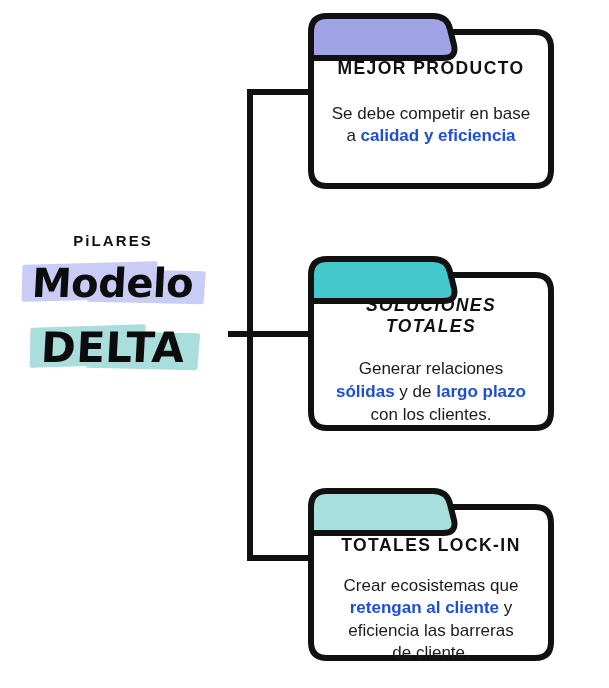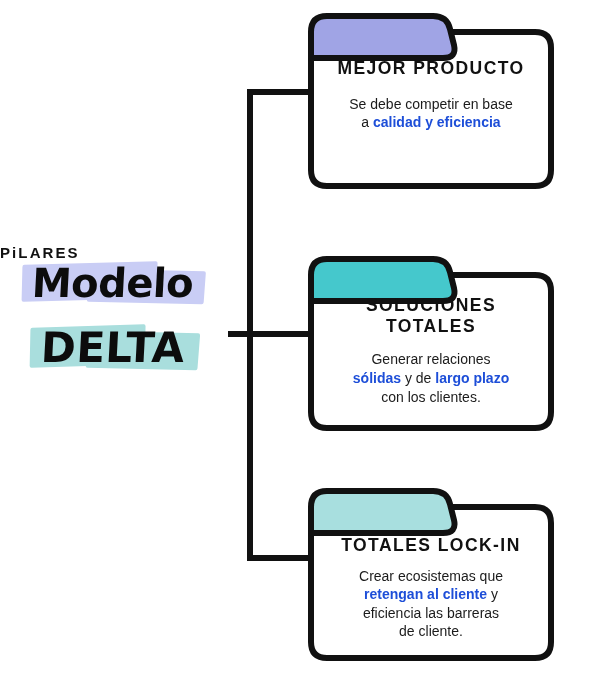--- a/index.html
+++ b/index.html
@@ -26,23 +26,23 @@
     position: absolute;
     left: 0;
     top: 228px;
     width: 250px;
     height: 175px;
   }
 
   #pilares-label {
     position: absolute;
     left: 0;
-    top: 16px;
+    top: 4px;
     width: 226px;
-    text-align: left;
+    text-align: center;
     font-family: "Liberation Sans", sans-serif;
     font-size: 15px;
     font-weight: 700;
     letter-spacing: 2.1px;
     color: #111111;
     white-space: nowrap;
   }
 
   .word-wrap {
     position: absolute;
@@ -147,34 +147,34 @@
     font-weight: 700;
     letter-spacing: 1.45px;
     color: #111111;
     line-height: 1.18;
     margin: 0;
     padding: 0 2px;
   }
 
   .card-body {
     font-family: "Liberation Sans", sans-serif;
-    font-size: 14px;
+    font-size: 17px;
     font-weight: 400;
     color: #1b1b1b;
     line-height: 1.33;
-    margin: 0;
+    margin: 8px;
     padding: 0 2px;
   }
   .card-body b { font-weight: 700; color: #1d4ed8; }
 
   #card-0 .card-content { top: 46px; }
   #card-0 .card-title { margin-bottom: 16px; }
 
   #card-1 .card-content { top: 40px; }
-  #card-1 .card-title { margin-bottom: 14px; }
+  #card-1 .card-title { margin-bottom: 14px; font-style: italic; }
 
   #card-2 .card-content { top: 48px; }
   #card-2 .card-title { margin-bottom: 11px; }
 </style>
 </head>
 <body>
 
 <div id="stage">
 
   <div id="label-group">

